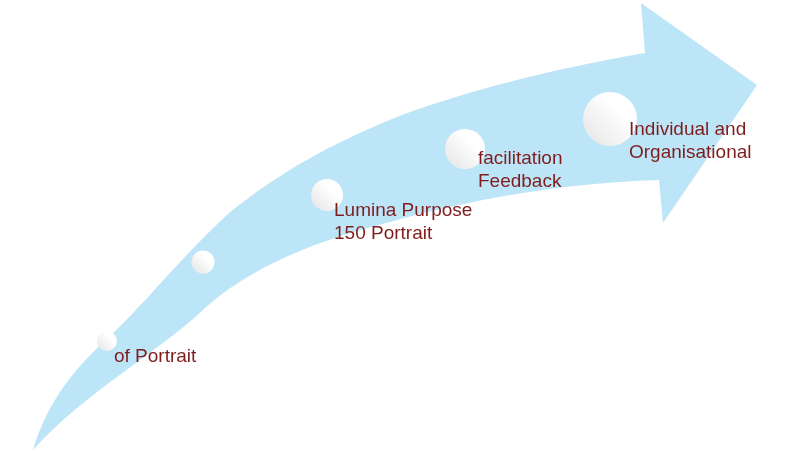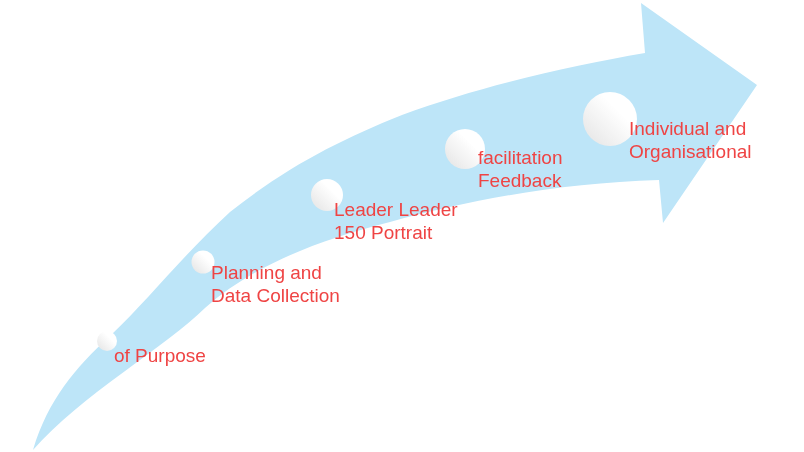--- a/index.html
+++ b/index.html
@@ -7,21 +7,21 @@
     position: relative;
     width: 804px;
     height: 452px;
     background: #ffffff;
     overflow: hidden;
     font-family: "Liberation Sans", sans-serif;
   }
   .stage svg { position: absolute; left: 0; top: 0; }
   .step-label {
     position: absolute;
-    color: #ef4444;
+    color: #7f1d1d;
     font-size: 19px;
     line-height: 23px;
     font-weight: 400;
     white-space: nowrap;
   }
   .step-label span { display: block; }
 </style>
 </head>
 <body>
 
@@ -50,30 +50,26 @@
              Z" fill="#BDE5F8"></path>
 
     <circle cx="107" cy="341" r="10" fill="url(#circGrad)"></circle>
     <circle cx="203" cy="262" r="11.5" fill="url(#circGrad)"></circle>
     <circle cx="327" cy="195" r="16" fill="url(#circGrad)"></circle>
     <circle cx="465" cy="149" r="20" fill="url(#circGrad)"></circle>
     <circle cx="610" cy="119" r="27" fill="url(#circGrad)"></circle>
   </svg>
 
   <div class="step-label" style="left:114px; top:344px">
-    <span>of Purpose</span>
+    <span>of Portrait</span>
   </div>
 
-  <div class="step-label" style="left:211px; top:261px">
-    <span>Planning and</span>
-    <span>Data Collection</span>
-  </div>
 
   <div class="step-label" style="left:334px; top:198px">
-    <span>Leader Leader</span>
+    <span>Lumina Purpose</span>
     <span>150 Portrait</span>
   </div>
 
   <div class="step-label" style="left:478px; top:146px">
     <span>facilitation</span>
     <span>Feedback</span>
   </div>
 
   <div class="step-label" style="left:629px; top:117px">
     <span>Individual and</span>

